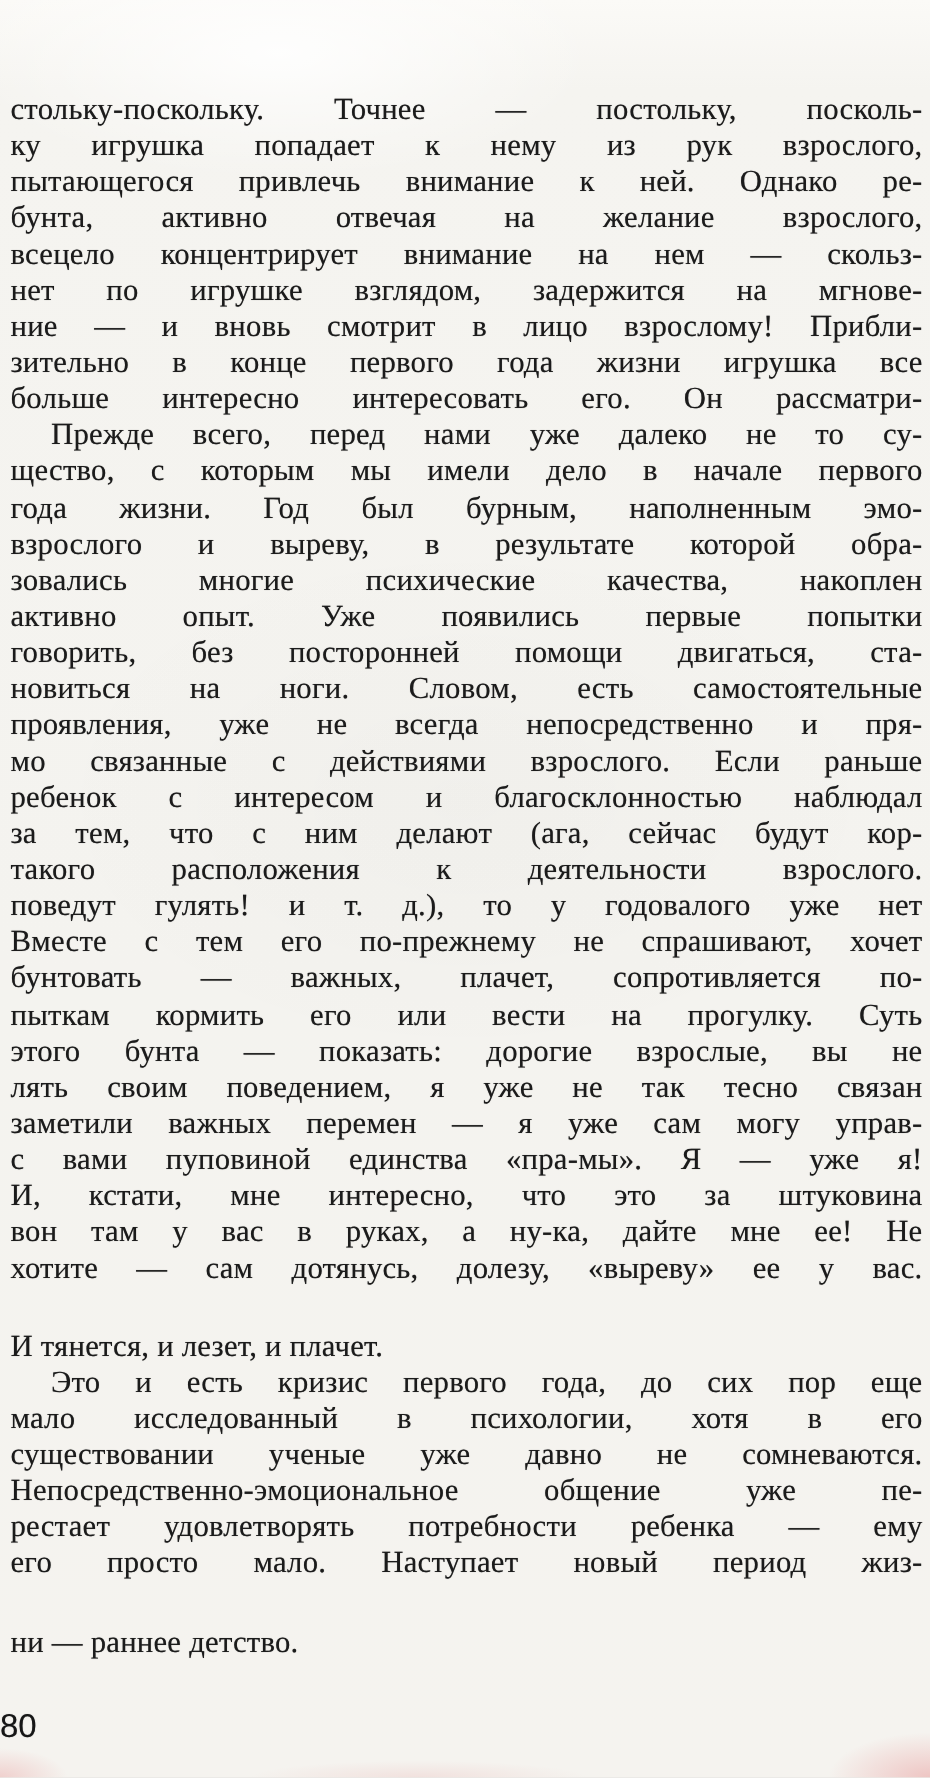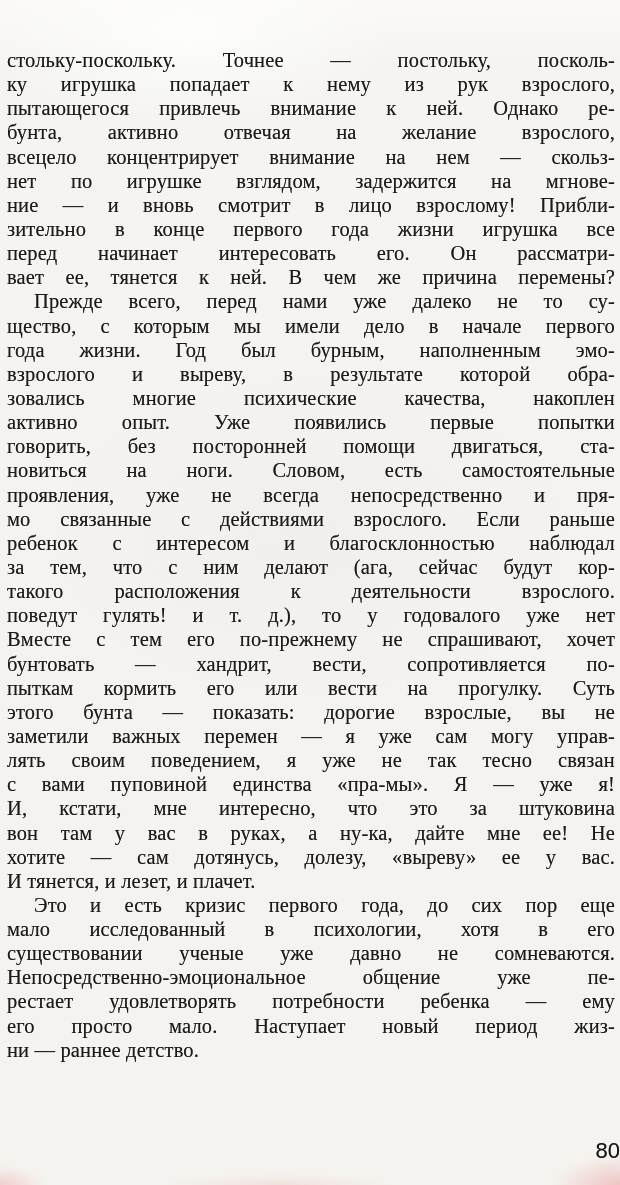--- a/index.html
+++ b/index.html
@@ -17,83 +17,82 @@
       radial-gradient(ellipse 60px 26px at 0% 100%, rgba(231,151,151,0.38), rgba(231,151,151,0) 75%),
       radial-gradient(ellipse 140px 14px at 45% 100%, rgba(228,160,160,0.22), rgba(228,160,160,0) 80%),
       radial-gradient(ellipse 300px 120px at 30% 3%, rgba(255,255,255,0.85), rgba(255,255,255,0) 70%),
       radial-gradient(ellipse 420px 260px at 50% 45%, rgba(0,0,0,0.015), rgba(0,0,0,0) 70%),
       linear-gradient(180deg, #fbfaf7 0%, #f5f4f0 5%, #f4f3ef 55%, #f5f3ef 100%);
     font-family: "Liberation Serif", "DejaVu Serif", serif;
     color: #1b1b1b;
   }
   .text-block {
     position: absolute;
-    top: 48px;
+    top: 61px;
     left: 7px;
     width: 608px;
   }
   .line {
     font-size: 20.5px;
     line-height: 24.15px;
     height: 24.15px;
     white-space: normal;
     text-align: justify;
     text-align-last: justify;
     letter-spacing: 0.15px;
     text-shadow: 0 0 0.5px rgba(20,20,20,0.55);
   }
   .indent { text-indent: 27px; }
-  .endline { text-align-last: left; }
+  .endline { text-align-last: left; margin-top: 28px; }
   .page-number {
     position: absolute;
     top: 1138px;
     left: 0;
     width: 100%;
-    text-align: right;
+    text-align: left;
     font-size: 22px;
     font-family: "Liberation Sans", "DejaVu Sans", sans-serif;
     color: #161616;
     text-shadow: 0 0 0.5px rgba(20,20,20,0.5);
   }
 </style>
 </head>
 <body>
 
 <div class="scan-page">
   <div class="text-block">
     <div class="line">стольку-поскольку. Точнее — постольку, посколь-</div>
     <div class="line">ку игрушка попадает к нему из рук взрослого,</div>
     <div class="line">пытающегося привлечь внимание к ней. Однако ре-</div>
     <div class="line">бунта, активно отвечая на желание взрослого,</div>
     <div class="line">всецело концентрирует внимание на нем — скольз-</div>
     <div class="line">нет по игрушке взглядом, задержится на мгнове-</div>
     <div class="line">ние — и вновь смотрит в лицо взрослому! Прибли-</div>
     <div class="line">зительно в конце первого года жизни игрушка все</div>
-    <div class="line">перед начинает интересовать его. Он рассматри-</div>
-    <div class="line">вает ее, тянется к ней. В чем же причина перемены?</div>
+    <div class="line">больше интересно интересовать его. Он рассматри-</div>
     <div class="line indent">Прежде всего, перед нами уже далеко не то су-</div>
     <div class="line">щество, с которым мы имели дело в начале первого</div>
     <div class="line">года жизни. Год был бурным, наполненным эмо-</div>
     <div class="line">взрослого и выреву, в результате которой обра-</div>
     <div class="line">зовались многие психические качества, накоплен</div>
     <div class="line">активно опыт. Уже появились первые попытки</div>
     <div class="line">говорить, без посторонней помощи двигаться, ста-</div>
     <div class="line">новиться на ноги. Словом, есть самостоятельные</div>
     <div class="line">проявления, уже не всегда непосредственно и пря-</div>
     <div class="line">мо связанные с действиями взрослого. Если раньше</div>
     <div class="line">ребенок с интересом и благосклонностью наблюдал</div>
     <div class="line">за тем, что с ним делают (ага, сейчас будут кор-</div>
     <div class="line">такого расположения к деятельности взрослого.</div>
     <div class="line">поведут гулять! и т. д.), то у годовалого уже нет</div>
     <div class="line">Вместе с тем его по-прежнему не спрашивают, хочет</div>
-    <div class="line">бунтовать — хандрит, вести, сопротивляется по-</div>
+    <div class="line">бунтовать — важных, плачет, сопротивляется по-</div>
     <div class="line">пыткам кормить его или вести на прогулку. Суть</div>
     <div class="line">этого бунта — показать: дорогие взрослые, вы не</div>
+    <div class="line">лять своим поведением, я уже не так тесно связан</div>
     <div class="line">заметили важных перемен — я уже сам могу управ-</div>
-    <div class="line">лять своим поведением, я уже не так тесно связан</div>
     <div class="line">с вами пуповиной единства «пра-мы». Я — уже я!</div>
     <div class="line">И, кстати, мне интересно, что это за штуковина</div>
     <div class="line">вон там у вас в руках, а ну-ка, дайте мне ее! Не</div>
     <div class="line">хотите — сам дотянусь, долезу, «выреву» ее у вас.</div>
     <div class="line endline">И тянется, и лезет, и плачет.</div>
     <div class="line indent">Это и есть кризис первого года, до сих пор еще</div>
     <div class="line">мало исследованный в психологии, хотя в его</div>
     <div class="line">существовании ученые уже давно не сомневаются.</div>
     <div class="line">Непосредственно-эмоциональное общение уже пе-</div>
     <div class="line">рестает удовлетворять потребности ребенка — ему</div>

